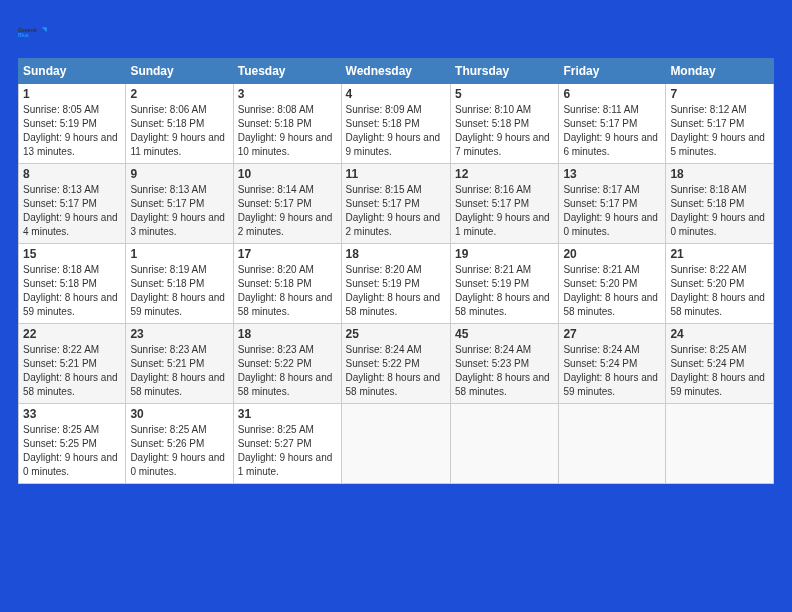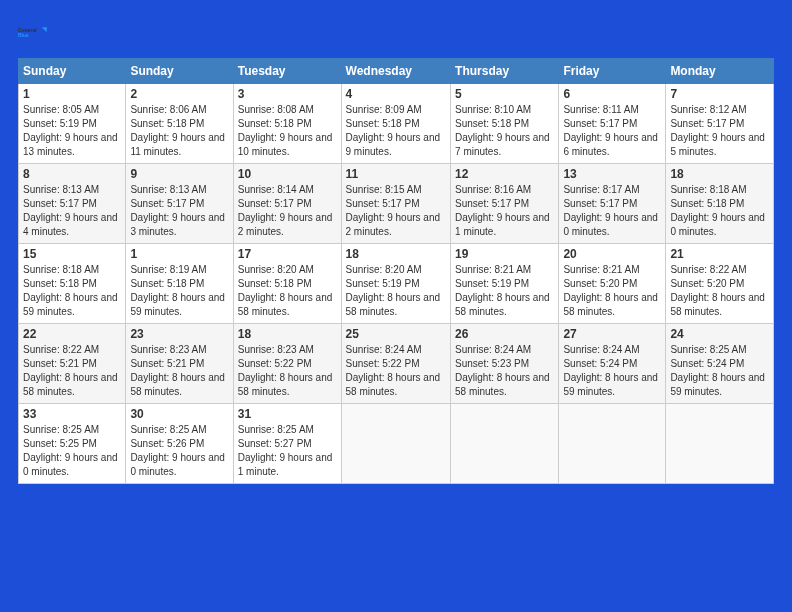--- a/index.html
+++ b/index.html
@@ -142,21 +142,21 @@
           <td><span class="day-num">18</span><span class="day-info">Sunrise: 8:20 AM<br>Sunset: 5:19 PM<br>Daylight: 8 hours and 58 minutes.</span></td>
           <td><span class="day-num">19</span><span class="day-info">Sunrise: 8:21 AM<br>Sunset: 5:19 PM<br>Daylight: 8 hours and 58 minutes.</span></td>
           <td><span class="day-num">20</span><span class="day-info">Sunrise: 8:21 AM<br>Sunset: 5:20 PM<br>Daylight: 8 hours and 58 minutes.</span></td>
           <td><span class="day-num">21</span><span class="day-info">Sunrise: 8:22 AM<br>Sunset: 5:20 PM<br>Daylight: 8 hours and 58 minutes.</span></td>
         </tr>
         <tr>
           <td><span class="day-num">22</span><span class="day-info">Sunrise: 8:22 AM<br>Sunset: 5:21 PM<br>Daylight: 8 hours and 58 minutes.</span></td>
           <td><span class="day-num">23</span><span class="day-info">Sunrise: 8:23 AM<br>Sunset: 5:21 PM<br>Daylight: 8 hours and 58 minutes.</span></td>
           <td><span class="day-num">18</span><span class="day-info">Sunrise: 8:23 AM<br>Sunset: 5:22 PM<br>Daylight: 8 hours and 58 minutes.</span></td>
           <td><span class="day-num">25</span><span class="day-info">Sunrise: 8:24 AM<br>Sunset: 5:22 PM<br>Daylight: 8 hours and 58 minutes.</span></td>
-          <td><span class="day-num">26</span><span class="day-info">Sunrise: 8:24 AM<br>Sunset: 5:23 PM<br>Daylight: 8 hours and 58 minutes.</span></td>
+          <td><span class="day-num">45</span><span class="day-info">Sunrise: 8:24 AM<br>Sunset: 5:23 PM<br>Daylight: 8 hours and 58 minutes.</span></td>
           <td><span class="day-num">27</span><span class="day-info">Sunrise: 8:24 AM<br>Sunset: 5:24 PM<br>Daylight: 8 hours and 59 minutes.</span></td>
           <td><span class="day-num">24</span><span class="day-info">Sunrise: 8:25 AM<br>Sunset: 5:24 PM<br>Daylight: 8 hours and 59 minutes.</span></td>
         </tr>
         <tr>
           <td><span class="day-num">33</span><span class="day-info">Sunrise: 8:25 AM<br>Sunset: 5:25 PM<br>Daylight: 9 hours and 0 minutes.</span></td>
           <td><span class="day-num">30</span><span class="day-info">Sunrise: 8:25 AM<br>Sunset: 5:26 PM<br>Daylight: 9 hours and 0 minutes.</span></td>
           <td><span class="day-num">31</span><span class="day-info">Sunrise: 8:25 AM<br>Sunset: 5:27 PM<br>Daylight: 9 hours and 1 minute.</span></td>
           <td class="empty-cell"></td>
           <td class="empty-cell"></td>
           <td class="empty-cell"></td>

